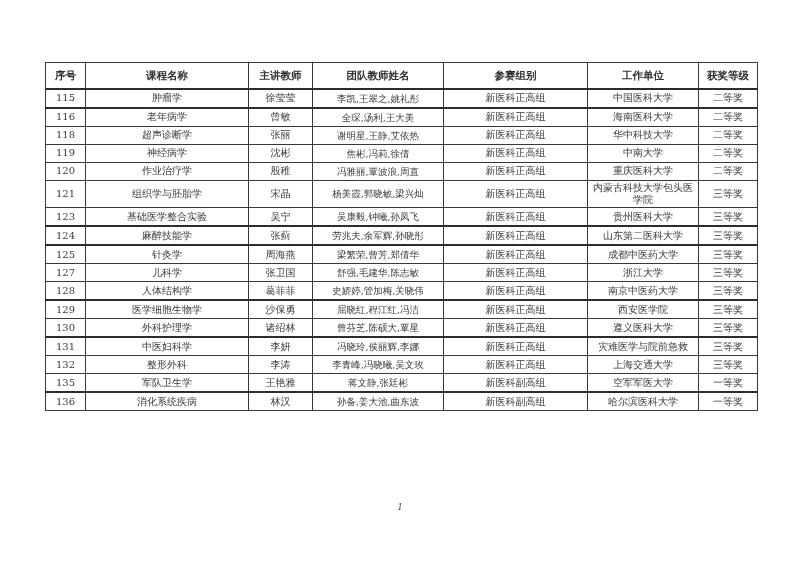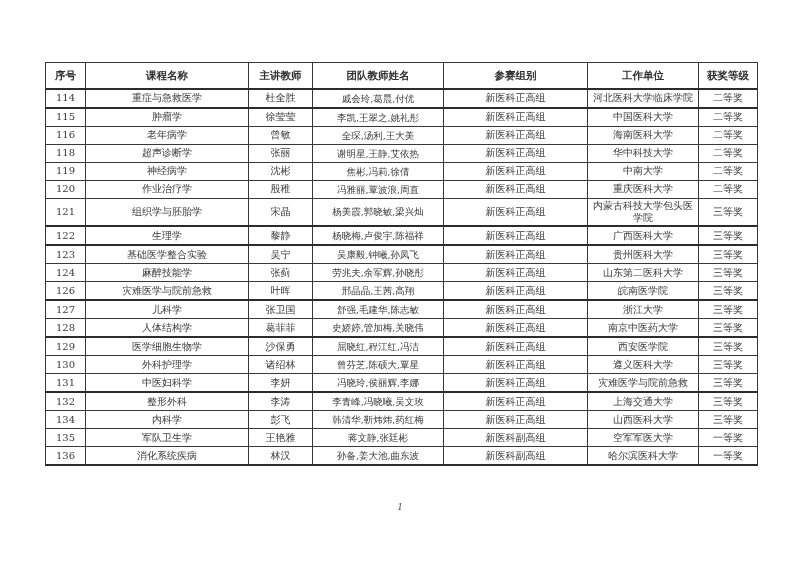--- a/index.html
+++ b/index.html
@@ -88,29 +88,20 @@
           <th class="col1">课程名称</th>
           <th class="col2">主讲教师</th>
           <th class="col3">团队教师姓名</th>
           <th class="col4">参赛组别</th>
           <th class="col5">工作单位</th>
           <th class="col6">获奖等级</th>
         </tr>
     </thead>
     <tbody>
         <tr>
-          <td class="col0">114</td>
-          <td class="col1">重症与急救医学</td>
-          <td class="col2">杜全胜</td>
-          <td class="col3">戚会玲,葛晨,付优</td>
-          <td class="col4">新医科正高组</td>
-          <td class="col5">河北医科大学临床学院</td>
-          <td class="col6">二等奖</td>
-        </tr>
-        <tr>
           <td class="col0">115</td>
           <td class="col1">肿瘤学</td>
           <td class="col2">徐莹莹</td>
           <td class="col3">李凯,王翠之,姚礼彤</td>
           <td class="col4">新医科正高组</td>
           <td class="col5">中国医科大学</td>
           <td class="col6">二等奖</td>
         </tr>
         <tr>
           <td class="col0">116</td>
@@ -151,53 +142,44 @@
         <tr>
           <td class="col0">121</td>
           <td class="col1">组织学与胚胎学</td>
           <td class="col2">宋晶</td>
           <td class="col3">杨美霞,郭晓敏,梁兴灿</td>
           <td class="col4">新医科正高组</td>
           <td class="col5">内蒙古科技大学包头医学院</td>
           <td class="col6">三等奖</td>
         </tr>
         <tr>
-          <td class="col0">122</td>
-          <td class="col1">生理学</td>
-          <td class="col2">黎静</td>
-          <td class="col3">杨晓梅,卢俊宇,陈福祥</td>
-          <td class="col4">新医科正高组</td>
-          <td class="col5">广西医科大学</td>
-          <td class="col6">三等奖</td>
-        </tr>
-        <tr>
           <td class="col0">123</td>
           <td class="col1">基础医学整合实验</td>
           <td class="col2">吴宁</td>
           <td class="col3">吴康毅,钟曦,孙凤飞</td>
           <td class="col4">新医科正高组</td>
           <td class="col5">贵州医科大学</td>
           <td class="col6">三等奖</td>
         </tr>
         <tr>
           <td class="col0">124</td>
           <td class="col1">麻醉技能学</td>
           <td class="col2">张蓟</td>
           <td class="col3">劳兆夫,余军辉,孙晓彤</td>
           <td class="col4">新医科正高组</td>
           <td class="col5">山东第二医科大学</td>
           <td class="col6">三等奖</td>
         </tr>
         <tr>
-          <td class="col0">126</td>
-          <td class="col1">灾难医学与院前急救</td>
-          <td class="col2">叶晖</td>
-          <td class="col3">邢晶晶,王茜,高翔</td>
-          <td class="col4">新医科正高组</td>
-          <td class="col5">皖南医学院</td>
+          <td class="col0">125</td>
+          <td class="col1">针灸学</td>
+          <td class="col2">周海燕</td>
+          <td class="col3">梁繁荣,曾芳,郑倩华</td>
+          <td class="col4">新医科正高组</td>
+          <td class="col5">成都中医药大学</td>
           <td class="col6">三等奖</td>
         </tr>
         <tr>
           <td class="col0">127</td>
           <td class="col1">儿科学</td>
           <td class="col2">张卫国</td>
           <td class="col3">舒强,毛建华,陈志敏</td>
           <td class="col4">新医科正高组</td>
           <td class="col5">浙江大学</td>
           <td class="col6">三等奖</td>
@@ -238,29 +220,20 @@
           <td class="col5">灾难医学与院前急救</td>
           <td class="col6">三等奖</td>
         </tr>
         <tr>
           <td class="col0">132</td>
           <td class="col1">整形外科</td>
           <td class="col2">李涛</td>
           <td class="col3">李青峰,冯晓曦,吴文玫</td>
           <td class="col4">新医科正高组</td>
           <td class="col5">上海交通大学</td>
-          <td class="col6">三等奖</td>
-        </tr>
-        <tr>
-          <td class="col0">134</td>
-          <td class="col1">内科学</td>
-          <td class="col2">彭飞</td>
-          <td class="col3">韩清华,靳炜炜,药红梅</td>
-          <td class="col4">新医科正高组</td>
-          <td class="col5">山西医科大学</td>
           <td class="col6">三等奖</td>
         </tr>
         <tr>
           <td class="col0">135</td>
           <td class="col1">军队卫生学</td>
           <td class="col2">王艳雅</td>
           <td class="col3">蒋文静,张廷彬</td>
           <td class="col4">新医科副高组</td>
           <td class="col5">空军军医大学</td>
           <td class="col6">一等奖</td>

